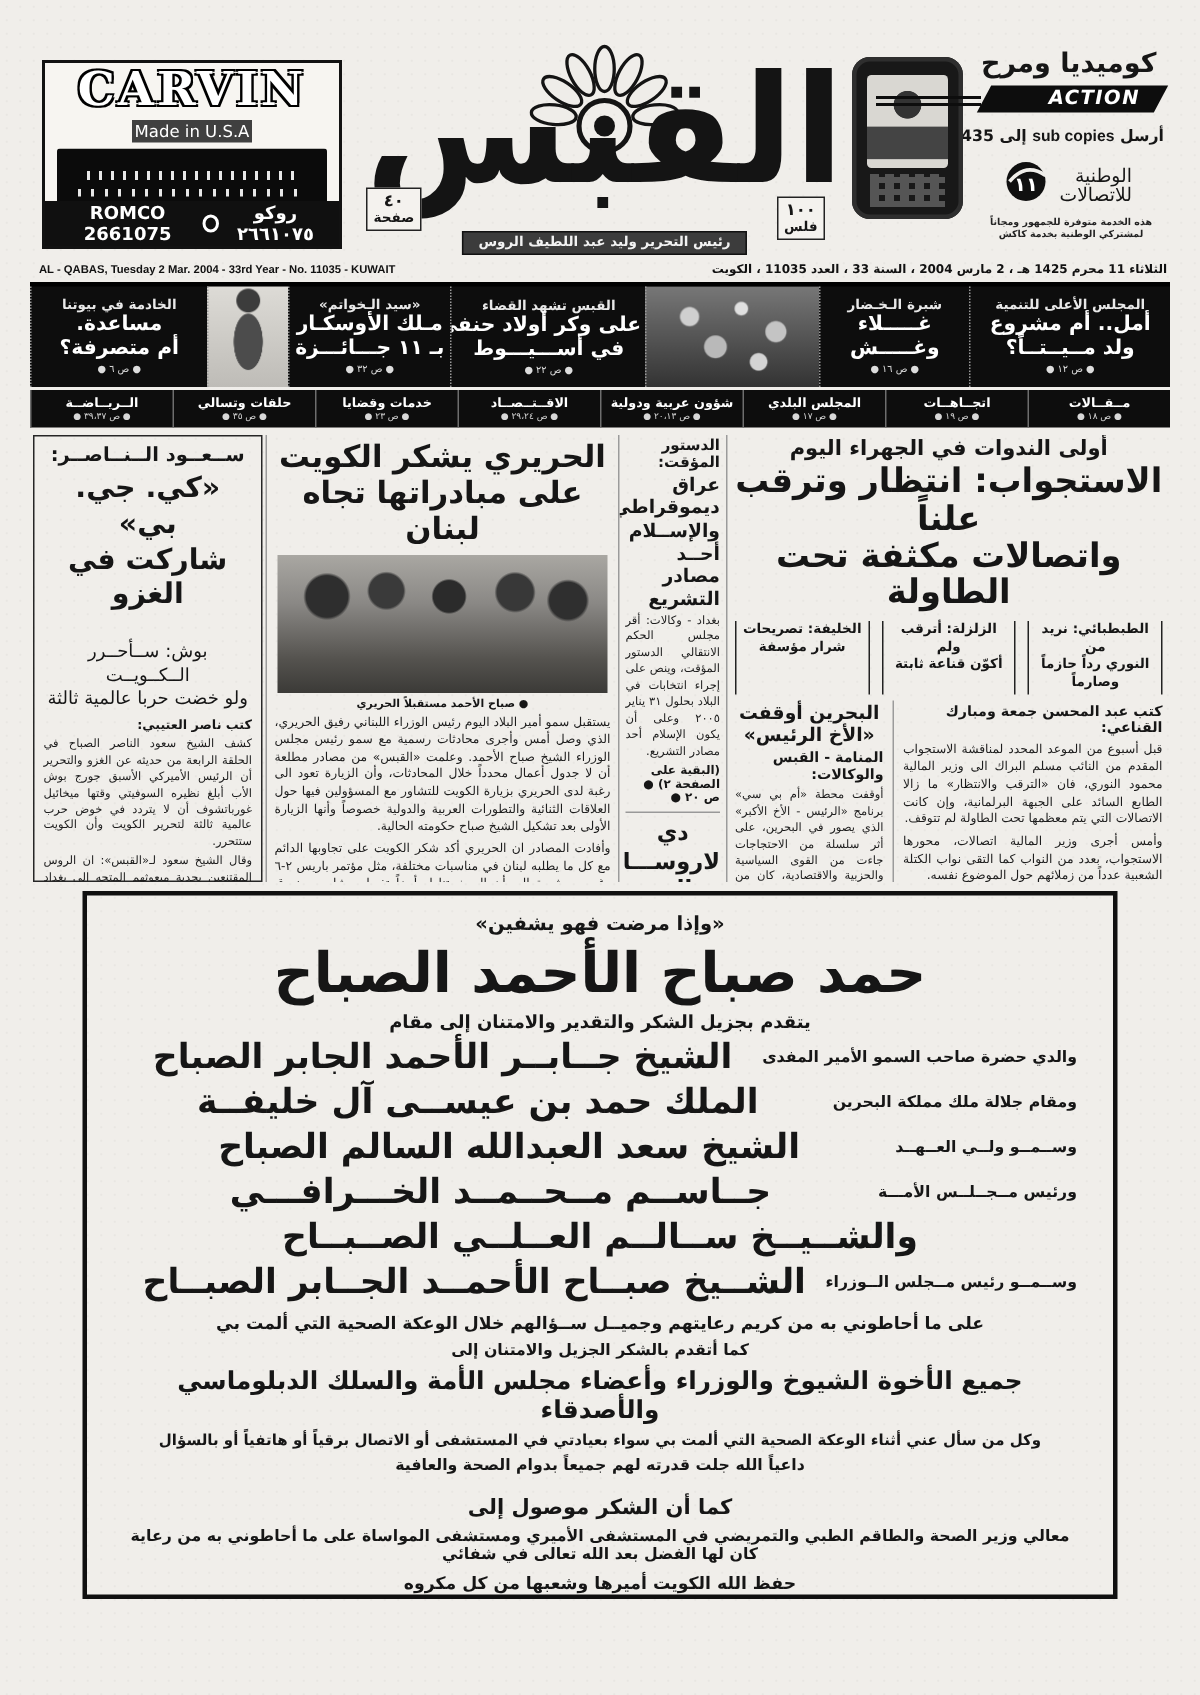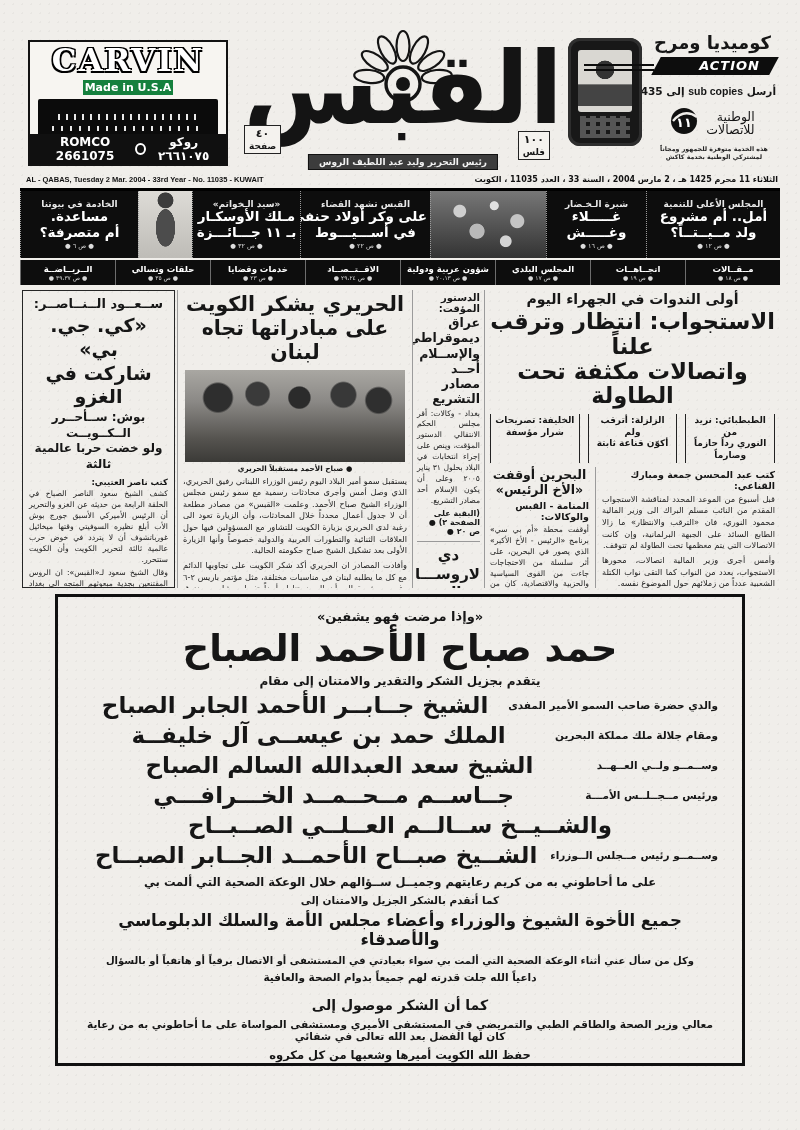--- a/index.html
+++ b/index.html
@@ -6,21 +6,21 @@
   *{box-sizing:border-box;font-family:"DejaVu Sans",sans-serif;}
   .paper{position:relative;width:800px;height:1130px;margin:0 auto;background:#f0eeea;
     background-image:radial-gradient(rgba(0,0,0,0.035) 1px,transparent 1px);background-size:9px 9px;
     color:#161616;overflow:hidden;}
   
   .hdr{position:absolute;left:20px;right:20px;top:26px;height:158px;direction:rtl;}
   
   .carvin{position:absolute;left:8px;top:14px;width:200px;height:126px;border:2px solid #121212;background:#f7f5f1;text-align:center;direction:ltr;overflow:hidden;}
   .carvin-title{font-family:"DejaVu Serif",serif;font-weight:900;font-size:31px;line-height:1;margin-top:3px;color:#fff;
     text-shadow:-1.5px -1.5px 0 #000,1.5px -1.5px 0 #000,-1.5px 1.5px 0 #000,1.5px 1.5px 0 #000,0 0 1px #000;letter-spacing:2px;}
-  .carvin-sub{display:inline-block;background:#15803d;color:#fff;font-weight:700;font-size:11px;padding:1px 2px;margin-top:1px;}
+  .carvin-sub{display:inline-block;background:#404040;color:#fff;font-weight:400;font-size:11px;padding:1px 2px;margin-top:1px;}
   .carvin-amp{height:44px;margin:4px 8px 0;background:#0b0b0b;border-radius:2px;
     background-image:repeating-linear-gradient(90deg,#e8e8e8 0 2px,transparent 2px 8px),repeating-linear-gradient(90deg,#e8e8e8 0 2px,transparent 2px 9px);
     background-size:78% 6px,84% 5px;background-position:50% 40%,50% 68%;background-repeat:no-repeat;}
   .carvin-foot{position:absolute;left:0;right:0;bottom:0;background:#101010;color:#fff;display:flex;align-items:center;justify-content:space-between;padding:1px 5px;font-size:12px;font-weight:900;}
   .romco-seal{width:12px;height:12px;border-radius:50%;border:2px solid #fff;background:#101010;}
   .carvin-foot .ar{font-size:12px;}
   
   .mast{position:absolute;left:218px;width:330px;top:0;height:140px;text-align:center;}
   .sunburst{position:absolute;left:50%;top:2px;transform:translateX(-50%);z-index:0;}
   .logo-text{position:relative;z-index:1;font-weight:900;font-size:98px;line-height:1.28;letter-spacing:-2px;color:#141414;transform:scaleY(1.02);}
@@ -92,21 +92,21 @@
      radial-gradient(circle at 15% 30%,#2e2e2e 0 7%,transparent 8%),
      radial-gradient(circle at 33% 26%,#3a3a3a 0 7%,transparent 8%),
      radial-gradient(circle at 52% 30%,#2b2b2b 0 8%,transparent 9%),
      radial-gradient(circle at 72% 27%,#383838 0 7%,transparent 8%),
      radial-gradient(circle at 88% 33%,#2f2f2f 0 6%,transparent 7%),
      linear-gradient(180deg,#a9a7a2 0%,#8a8885 35%,#55534f 75%,#3b3a37 100%);}
   .caption{font-size:7.3px;font-weight:800;text-align:center;margin-bottom:3px;}
   .saud-box{border:1.5px solid #262626;height:100%;padding:5px 6px;}
   .saud-kicker{text-align:center;font-size:13px;font-weight:900;letter-spacing:3px;white-space:nowrap;}
   .saud-h{text-align:center;font-size:19px;font-weight:900;line-height:1.25;margin-top:3px;}
-  .saud-sub{text-align:center;font-size:12px;font-weight:700;line-height:1.3;margin-top:1px;}
+  .saud-sub{text-align:center;font-size:12px;font-weight:400;line-height:1.3;margin-top:18px;}
   .saud-by{font-size:8.5px;font-weight:900;margin:5px 0 2px;}
   
   .notice{position:absolute;left:55px;right:55px;top:594px;height:472px;border:3px solid #101010;padding:12px 24px 8px;text-align:center;overflow:hidden;}
   .verse{font-size:13px;font-weight:900;}
   .big-name{font-size:37px;font-weight:900;line-height:1.25;margin-top:2px;letter-spacing:1px;}
   .intro{font-size:12px;font-weight:900;margin-top:2px;}
   .t-row{display:flex;direction:rtl;align-items:center;margin-top:4px;}
   .t-label{font-size:10.5px;font-weight:900;white-space:nowrap;}
   .t-name{flex:1;font-size:23px;font-weight:900;white-space:nowrap;letter-spacing:0.5px;}
   .n1{font-size:11.5px;font-weight:900;margin-top:7px;}

